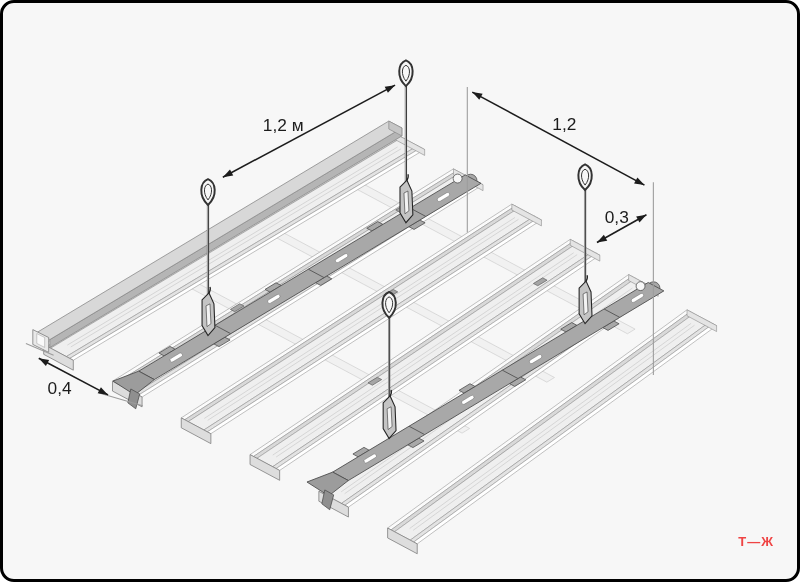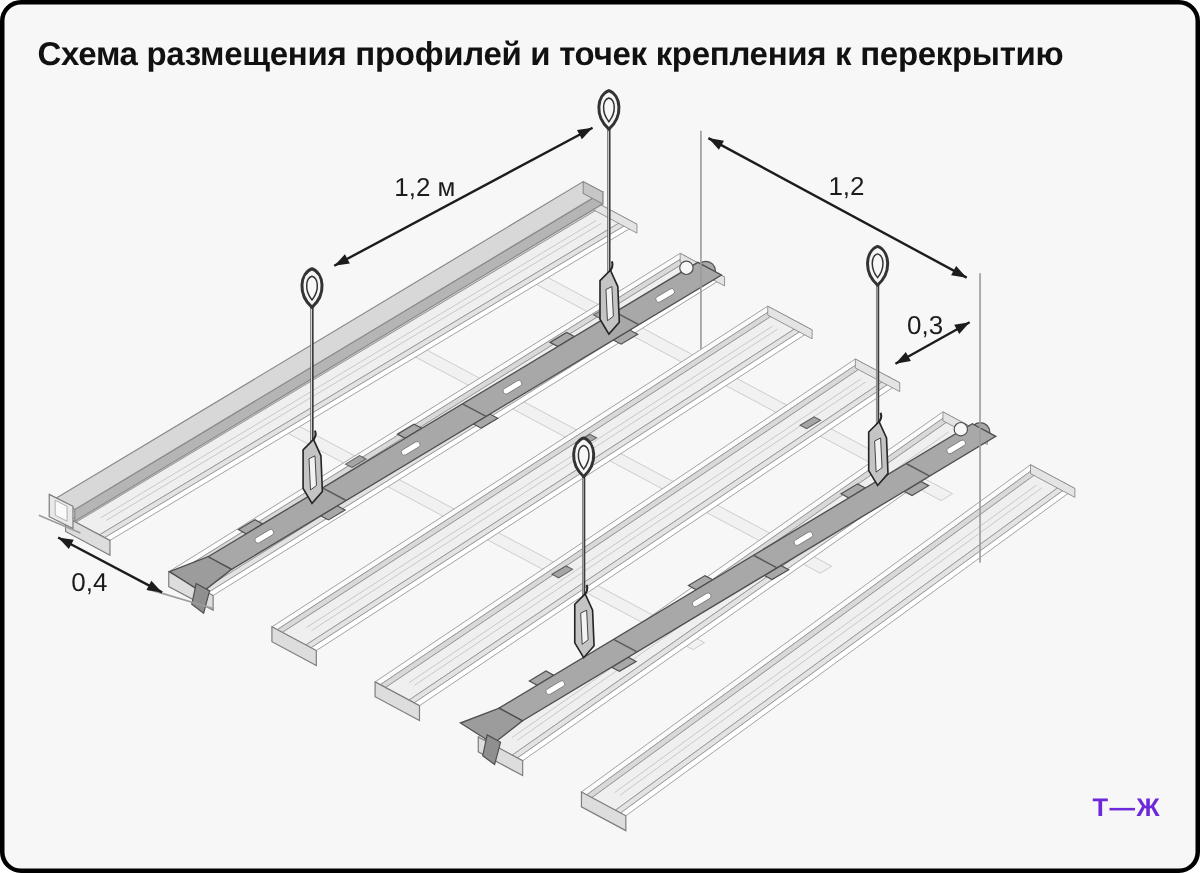--- a/index.html
+++ b/index.html
@@ -9,31 +9,30 @@
     overflow:hidden;font-family:"Liberation Sans",sans-serif;
   }
   .card h1{
     position:absolute;left:22px;top:20px;margin:0;z-index:3;
     font-size:22px;line-height:1.2;font-weight:700;color:#111;
     letter-spacing:-0.2px;white-space:nowrap;
   }
   svg.scene{position:absolute;left:0;top:0;width:100%;height:100%;z-index:1;}
   .watermark{
     position:absolute;right:23px;bottom:30px;z-index:2;
-    font-size:17px;font-weight:700;color:#6d28d9;letter-spacing:1px;
+    font-size:13px;font-weight:700;color:#ef4444;letter-spacing:1px;
   }
   .dimtxt{font-family:"Liberation Sans",sans-serif;font-size:17.5px;fill:#1c1c1c;}
   .dim{stroke:#1c1c1c;stroke-width:1.6;}
   .ext{stroke:#9c9c9c;stroke-width:1.1;}
 </style>
 </head>
 <body>
 
 <div class="card">
-  <h1>Схема размещения профилей и точек крепления к перекрытию</h1>
 
   <svg class="scene" viewBox="0 0 800 582" xmlns="http://www.w3.org/2000/svg">
 
     <g id="frame-3d">
         <g>
           <polygon points="154.7,270.1 162.4,265.4 470.4,429.9 462.7,434.6" fill="#f1f1f1" stroke="#c8c8c8" stroke-width="0.6"></polygon>
           <polygon points="240.4,218.6 248.1,213.9 556.1,378.4 548.4,383.1" fill="#f1f1f1" stroke="#c8c8c8" stroke-width="0.6"></polygon>
           <polygon points="321.8,169.7 329.5,165.0 637.5,329.5 629.8,334.2" fill="#f1f1f1" stroke="#c8c8c8" stroke-width="0.6"></polygon>
         </g>
         <g>

